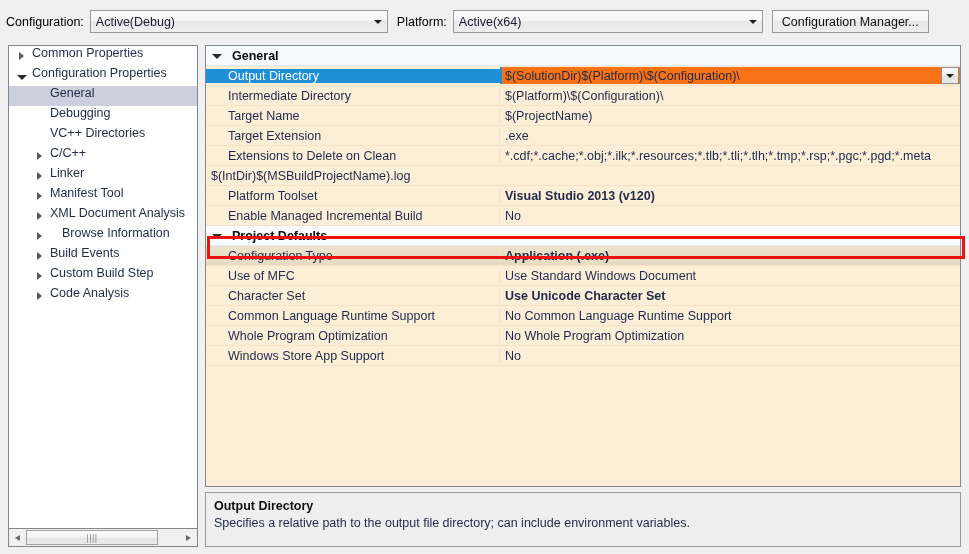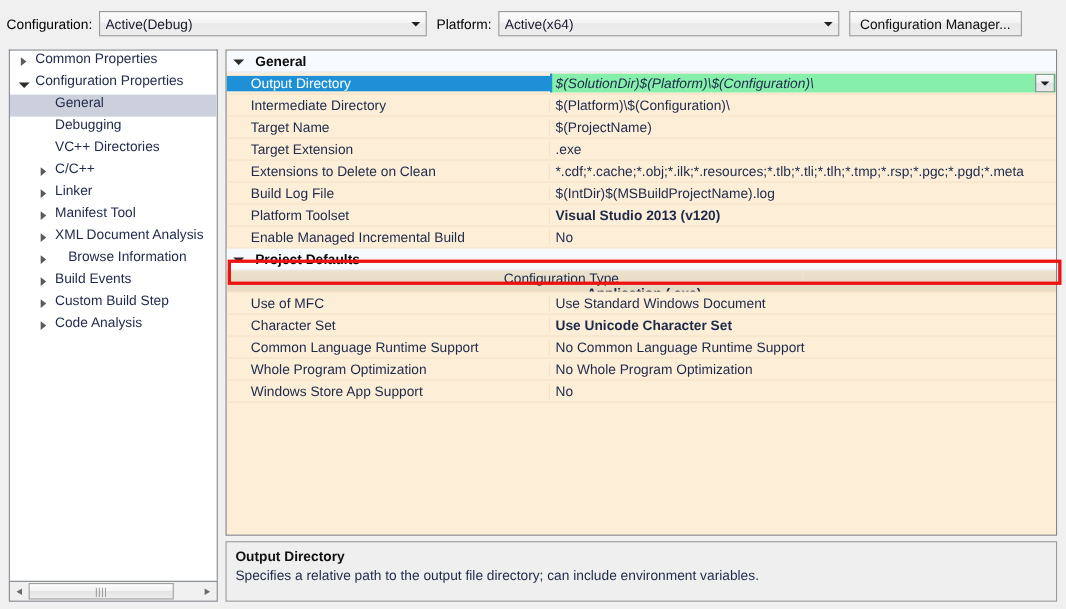--- a/index.html
+++ b/index.html
@@ -191,25 +191,25 @@
     width: 22px; flex: none;
     display: flex; align-items: center; justify-content: center;
   }
 
   .row.selected .name {
     background: #1e90d8;
     color: #ffffff;
     border-right: none;
   }
   .row.selected .value {
-    background: #86efac;
+    background: #f97316;
     color: #1e2a4a;
     border-left: 2px solid #1e90d8;
     padding-left: 3px;
-    display: flex; align-items: center; font-style: italic;
+    display: flex; align-items: center;
   }
   .row.selected .value .vtext { flex: 1; overflow: hidden; }
   .editor-btn {
     width: 18px; height: 17px;
     flex: none;
     margin-right: 1px;
     box-sizing: border-box;
     border: 1px solid #8c8c8c;
     background: linear-gradient(to bottom, #fafafa 0%, #efefef 50%, #e2e2e2 51%, #eaeaea 100%);
     display: flex; align-items: center; justify-content: center;
@@ -402,38 +402,37 @@
       </div>
       <div class="row data">
         <span class="name">Target Extension</span>
         <span class="value">.exe</span>
       </div>
       <div class="row data">
         <span class="name">Extensions to Delete on Clean</span>
         <span class="value">*.cdf;*.cache;*.obj;*.ilk;*.resources;*.tlb;*.tli;*.tlh;*.tmp;*.rsp;*.pgc;*.pgd;*.meta</span>
       </div>
       <div class="row data">
-        <span class="name">Build Log File</span>
         <span class="value">$(IntDir)$(MSBuildProjectName).log</span>
       </div>
       <div class="row data">
         <span class="name">Platform Toolset</span>
         <span class="value bold">Visual Studio 2013 (v120)</span>
       </div>
       <div class="row data">
         <span class="name">Enable Managed Incremental Build</span>
         <span class="value">No</span>
       </div>
       <div class="row category">
         <span class="cat-tw">
           <span class="tri-expanded"></span>
         </span>
         <span class="cat-label">Project Defaults</span>
       </div>
-      <div class="row data" style="background: linear-gradient(rgb(236, 225, 204), rgb(230, 218, 194)); flex-direction: column;">
+      <div class="row data" style="background: linear-gradient(rgb(236, 225, 204), rgb(230, 218, 194));">
         <span class="name">Configuration Type</span>
         <span class="value bold">Application (.exe)</span>
       </div>
       <div class="row data">
         <span class="name">Use of MFC</span>
         <span class="value">Use Standard Windows Document</span>
       </div>
       <div class="row data">
         <span class="name">Character Set</span>
         <span class="value bold">Use Unicode Character Set</span>

